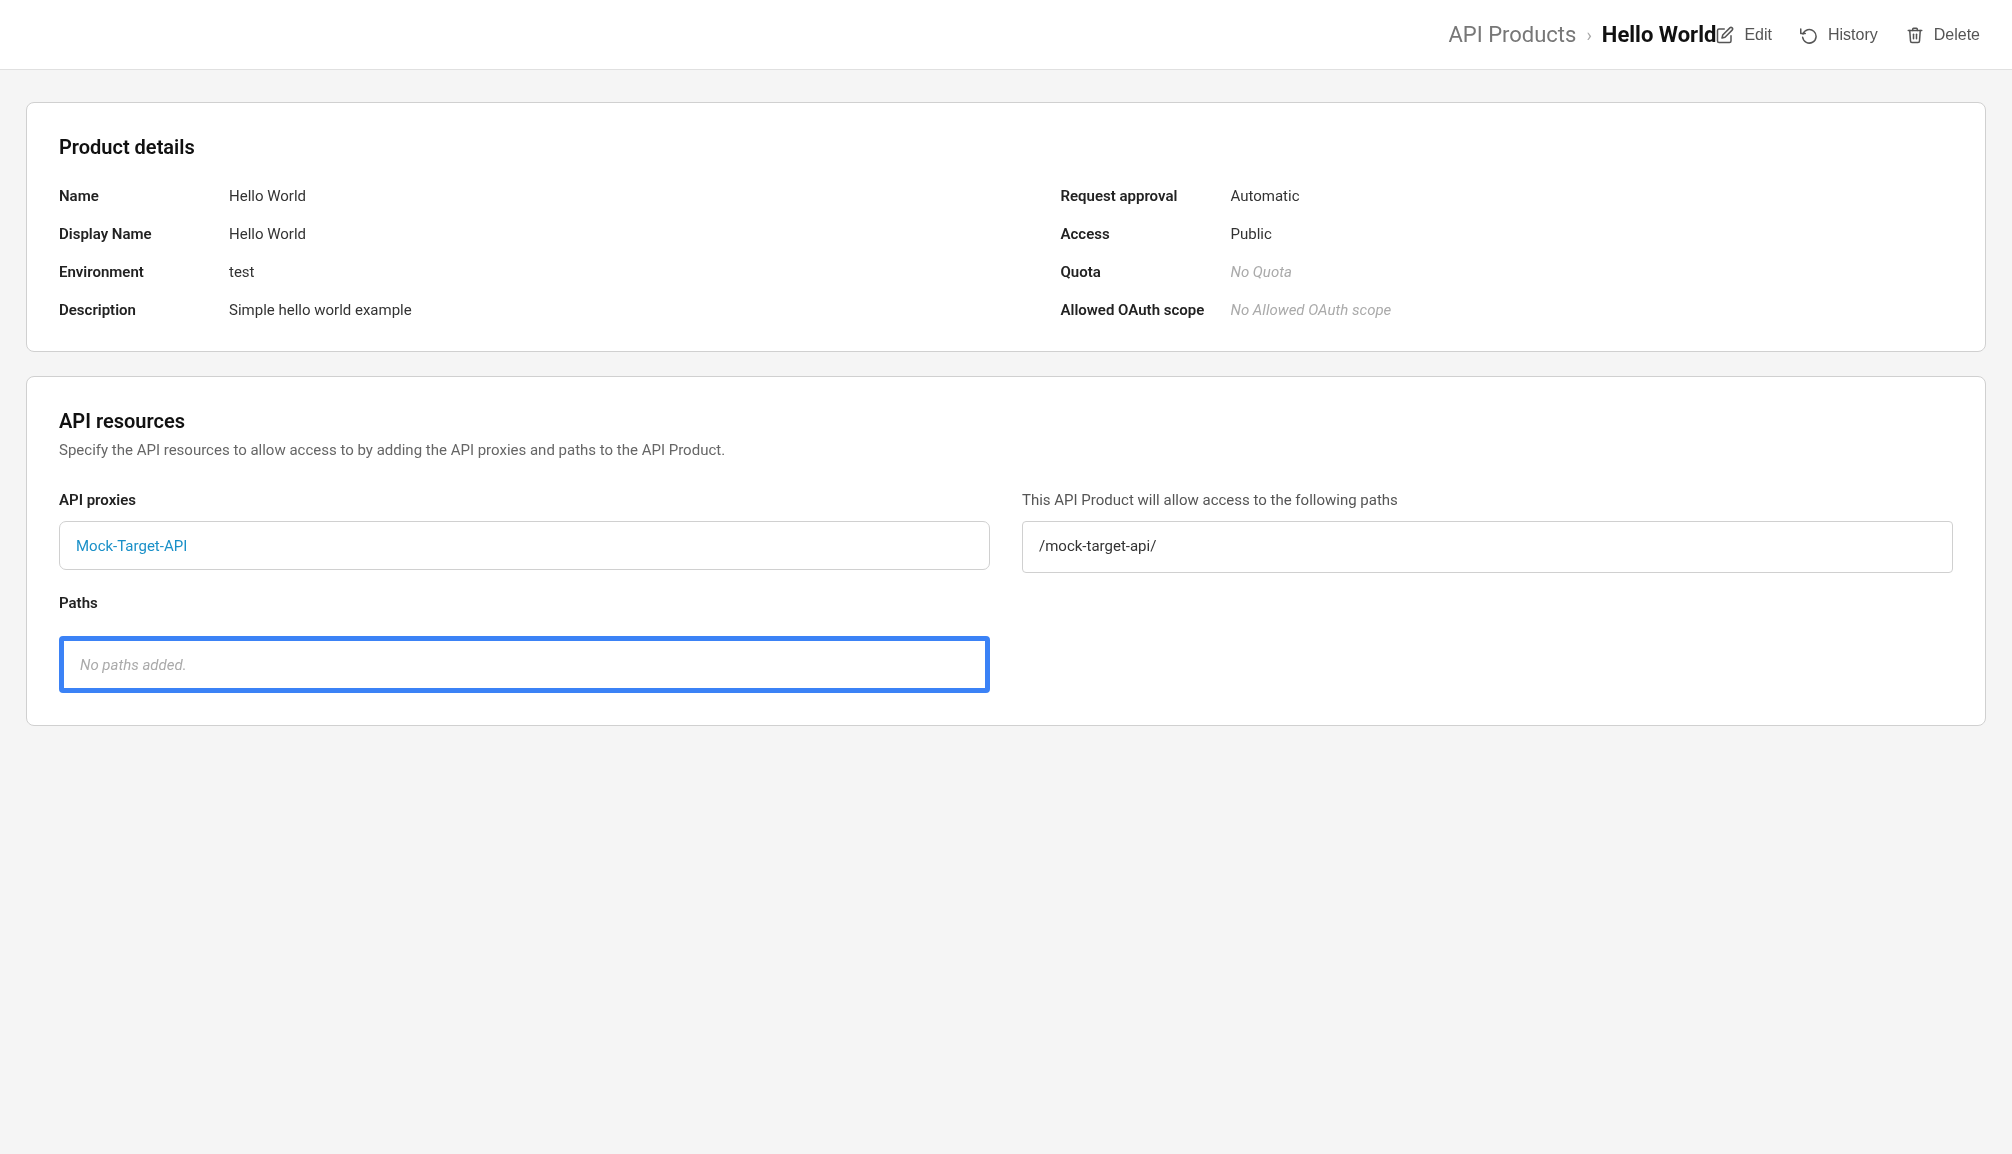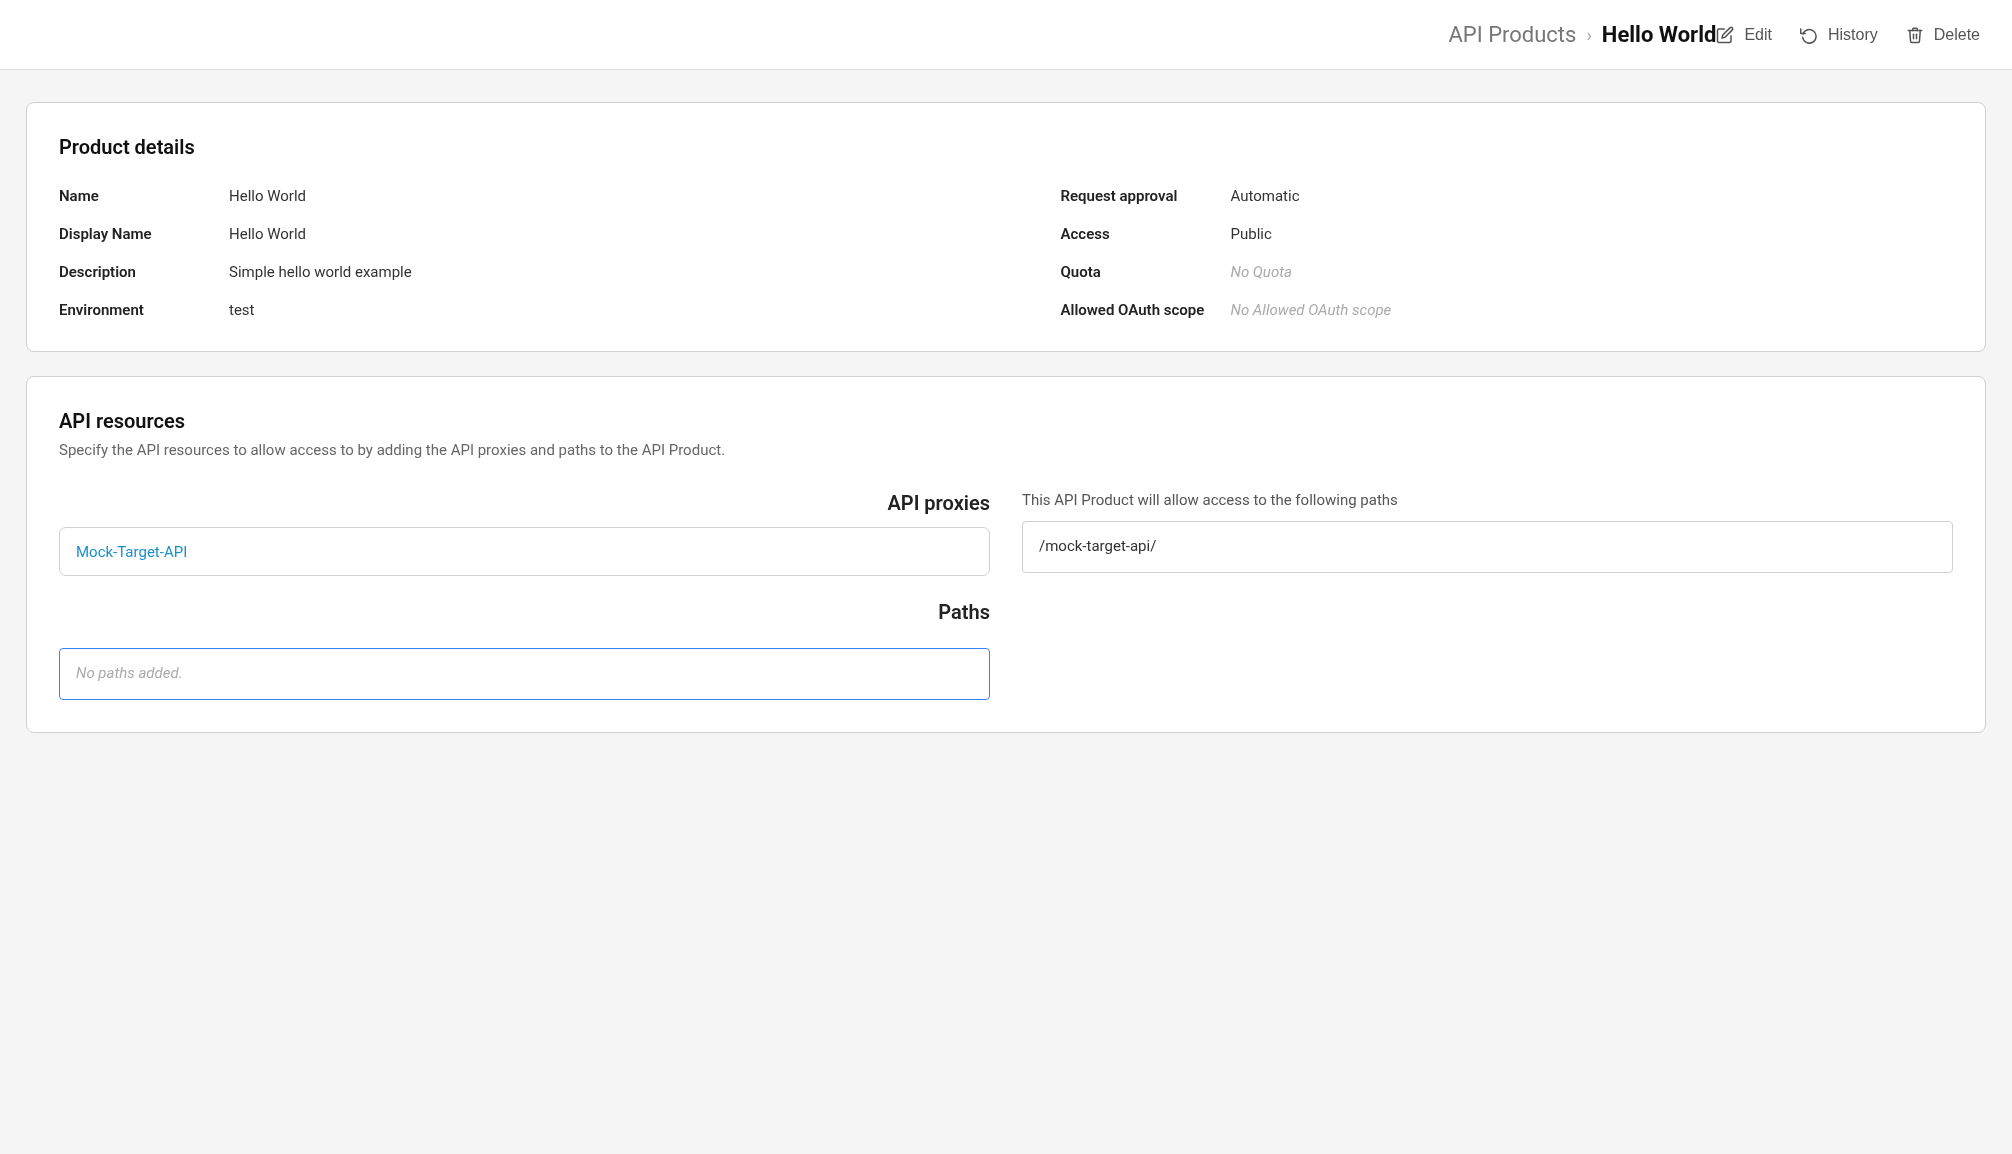--- a/index.html
+++ b/index.html
@@ -147,23 +147,22 @@
     }
 
     .api-proxies-section {
       display: flex;
       flex-direction: column;
     }
 
     .section-label {
       font-weight: 600;
       color: #222;
-      font-size: 20px;
+      font-size: 15px;
       margin-bottom: 12px;
-      text-align: right;
     }
 
     .api-proxy-box {
       border: 1px solid #d0d0d0;
       border-radius: 7px;
       padding: 14px 16px;
       margin-bottom: 24px;
     }
 
     .api-proxy-link {
@@ -172,21 +171,21 @@
       cursor: pointer;
       text-decoration: none;
     }
 
     .paths-section {
       display: flex;
       flex-direction: column;
     }
 
     .paths-box {
-      border: 1px solid #3b82f6;
+      border: 5px solid #3b82f6;
       border-radius: 4px;
       padding: 14px 16px;
       margin-top: 12px;
       min-height: 52px;
     }
 
     .paths-empty {
       color: #aaa;
       font-style: italic;
       font-size: 15px;
@@ -275,26 +274,26 @@
       <div class="details-left">
         <div class="detail-row">
           <span class="detail-label">Name</span>
           <span class="detail-value">Hello World</span>
         </div>
         <div class="detail-row">
           <span class="detail-label">Display Name</span>
           <span class="detail-value">Hello World</span>
         </div>
         <div class="detail-row">
+          <span class="detail-label">Environment</span>
+          <span class="detail-value">test</span>
+        </div>
+        <div class="detail-row">
           <span class="detail-label">Description</span>
           <span class="detail-value">Simple hello world example</span>
-        </div>
-        <div class="detail-row">
-          <span class="detail-label">Environment</span>
-          <span class="detail-value">test</span>
         </div>
       </div>
       <div class="details-right">
         <div class="detail-row">
           <span class="detail-label">Request approval</span>
           <span class="detail-value">Automatic</span>
         </div>
         <div class="detail-row">
           <span class="detail-label">Access</span>
           <span class="detail-value">Public</span>

